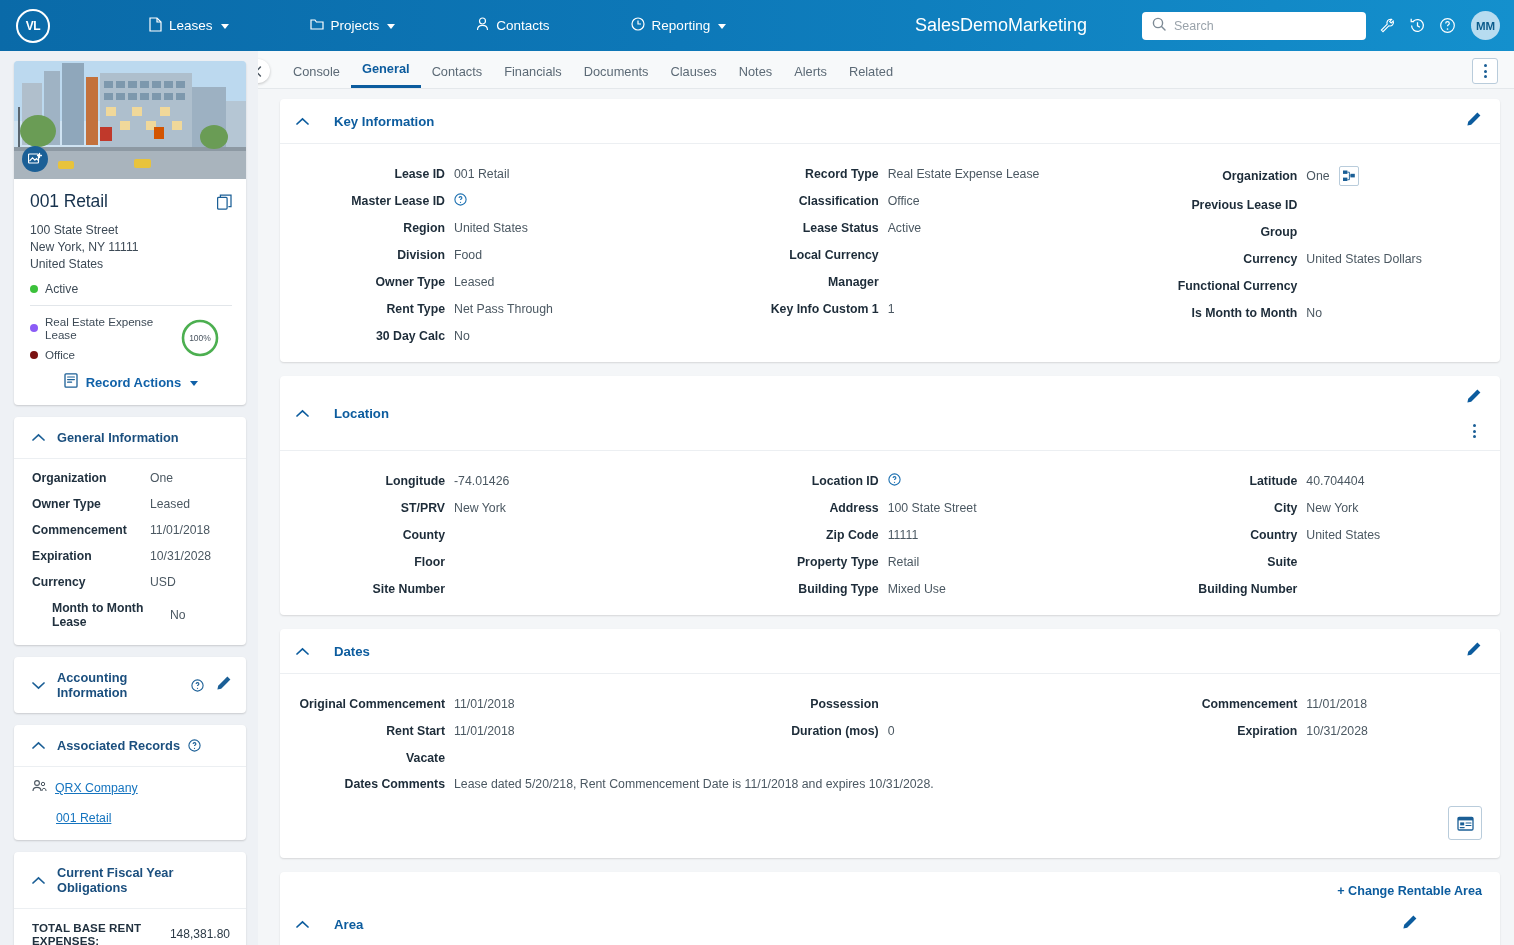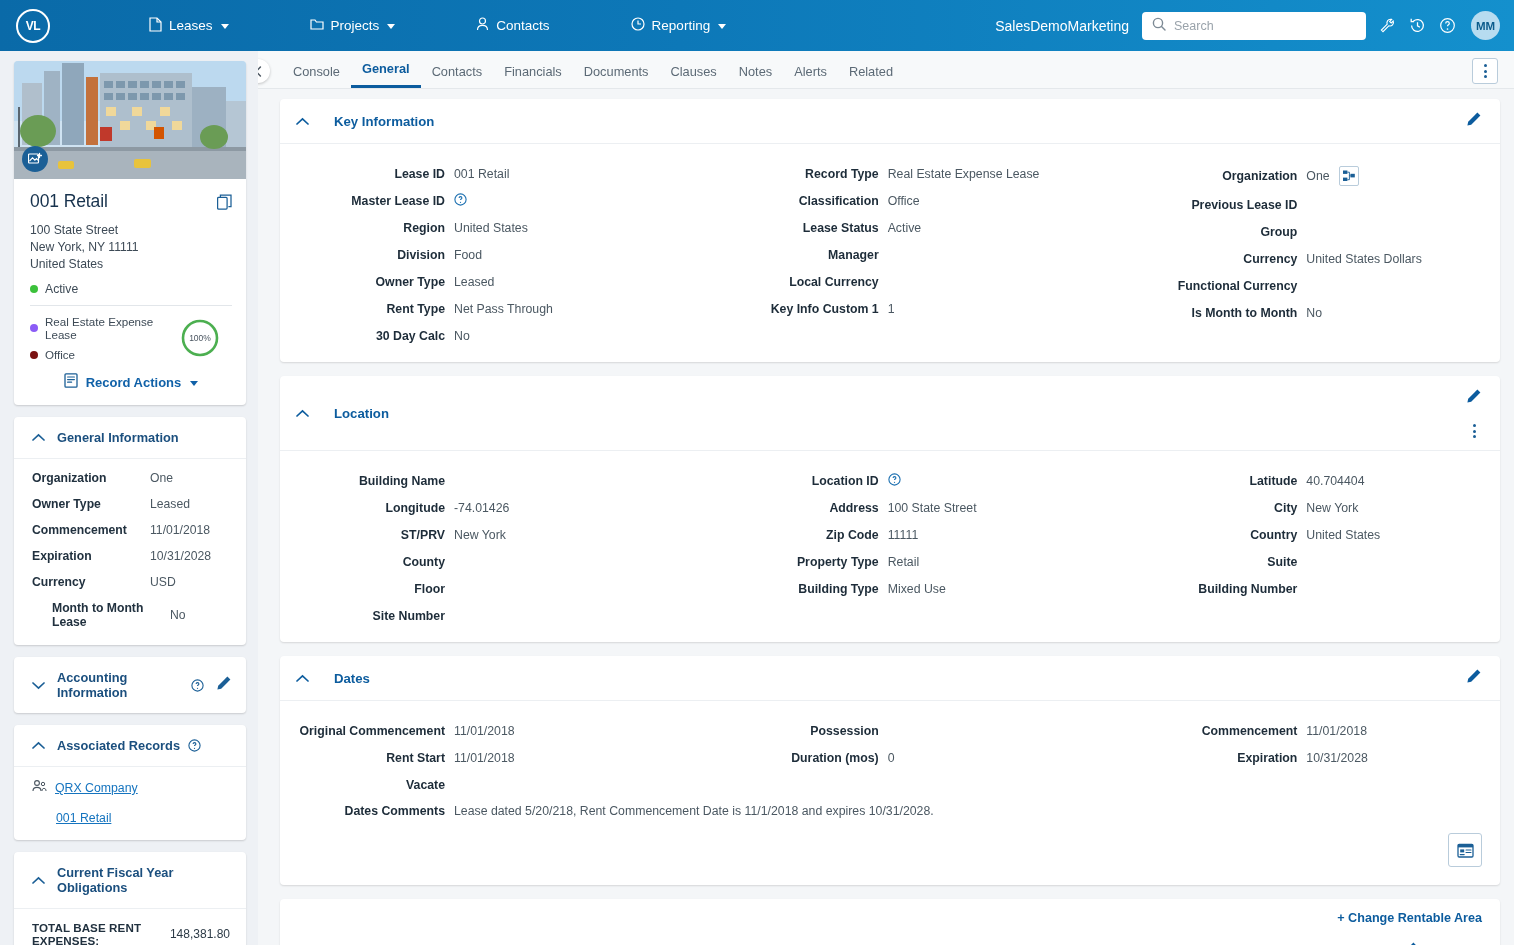--- a/index.html
+++ b/index.html
@@ -32,21 +32,21 @@
   }
   .nav-item svg { flex: 0 0 auto; }
   .caret-d {
     width: 0; height: 0; border-left: 4px solid transparent;
     border-right: 4px solid transparent; border-top: 5px solid #ffffff;
     margin-left: 1px; margin-top: 2px;
   }
   .nav-right {
     margin-left: auto; display: flex; align-items: center; gap: 13px;
   }
-  .tenant-name { color: #fff; font-size: 14px; white-space: nowrap; }
+  .tenant-name { color: #fff; font-size: 18px; margin-right: 42px; white-space: nowrap; }
   .searchbox {
     width: 224px; height: 28px; background: #fff; border-radius: 4px;
     display: flex; align-items: center; padding: 0 10px; gap: 8px;
   }
   .searchbox input {
     border: none; outline: none; font-size: 12.5px;
     font-family: "Liberation Sans", sans-serif; color: #333; width: 100%;
     background: transparent;
   }
   .searchbox input::placeholder { color: #9aa3ab; }
@@ -588,25 +588,25 @@
                 </div>
               <div class="frow">
                   <span class="flabel lw-175">Classification</span>
                   <span class="fvalue">Office</span>
                 </div>
               <div class="frow">
                   <span class="flabel lw-175">Lease Status</span>
                   <span class="fvalue">Active</span>
                 </div>
               <div class="frow">
+                  <span class="flabel lw-175">Local Currency</span>
+                  <span class="fvalue"></span>
+                </div>
+              <div class="frow">
                   <span class="flabel lw-175">Manager</span>
-                  <span class="fvalue"></span>
-                </div>
-              <div class="frow">
-                  <span class="flabel lw-175">Local Currency</span>
                   <span class="fvalue"></span>
                 </div>
               <div class="frow">
                   <span class="flabel lw-175">Key Info Custom 1</span>
                   <span class="fvalue">1</span>
                 </div>
             </div>
             <div class="col">
               <div class="frow">
                 <span class="flabel lw-175">Organization</span>
@@ -663,24 +663,20 @@
             <span class="kebab-dots">
                 <i></i>
                 <i></i>
                 <i></i>
               </span>
           </div>
         </div>
         <div class="sec-body">
           <div class="grid3">
             <div class="col">
-              <div class="frow">
-                  <span class="flabel lw-160">Building Name</span>
-                  <span class="fvalue"></span>
-                </div>
               <div class="frow">
                   <span class="flabel lw-160">Longitude</span>
                   <span class="fvalue">-74.01426</span>
                 </div>
               <div class="frow">
                   <span class="flabel lw-160">ST/PRV</span>
                   <span class="fvalue">New York</span>
                 </div>
               <div class="frow">
                   <span class="flabel lw-160">County</span>

